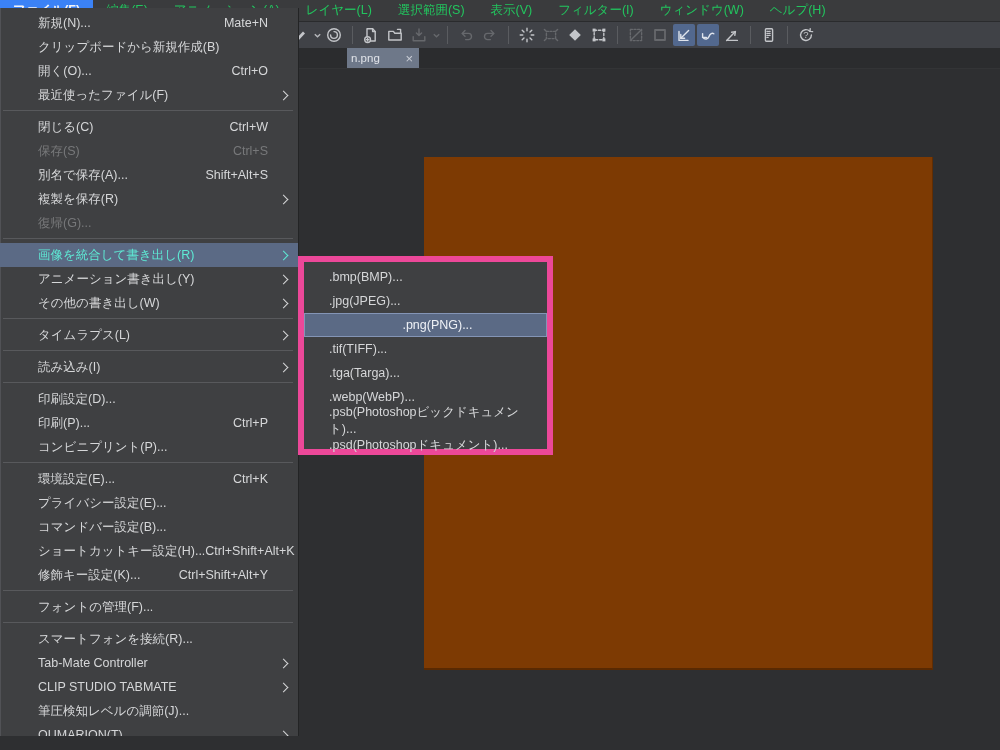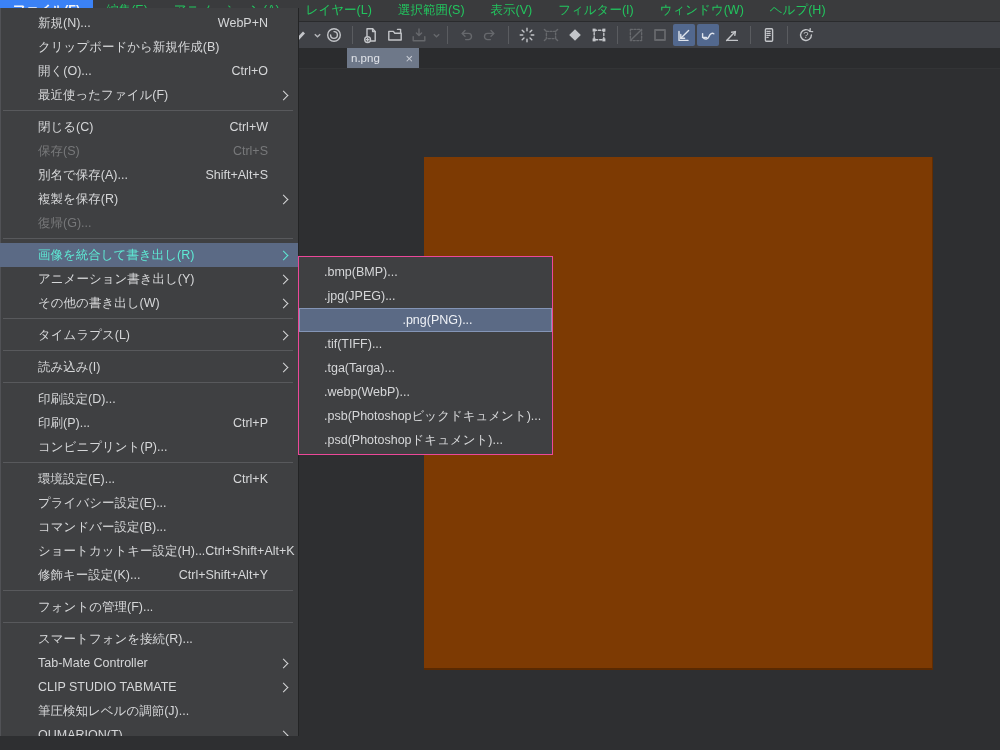--- a/index.html
+++ b/index.html
@@ -54,21 +54,21 @@
   .menu-item.dis{color:#77787a;}
   .menu-item.hl{background:#5b6a85;color:#5eead4;}
   .chev{width:6px;height:6px;border-right:1.6px solid currentColor;
         border-bottom:1.6px solid currentColor;transform:rotate(-45deg);display:block;}
   .menu-sep{height:8px;position:relative;}
   .menu-sep::after{content:"";position:absolute;left:3px;right:5px;top:3px;
                    border-top:1px solid #58595c;}
 
   
   .submenu{position:absolute;left:298px;top:256px;width:255px;height:199px;background:#3f4042;
-           border:1px solid #ec4899;box-sizing:border-box;padding-top:3px;z-index:60;}
+           border:6px solid #ec4899;box-sizing:border-box;padding-top:3px;z-index:60;}
   .sub-item{height:24px;display:flex;align-items:center;padding-left:24px;cursor:default;
             border:1px solid transparent;box-sizing:border-box;}
   .sub-item.hl{background:#5b6a85;border-color:#8495b6;color:#eef1f6;justify-content:center;}
 </style>
 </head>
 <body>
 
 <div id="app">
 
   <div class="menubar">
@@ -220,21 +220,21 @@
     </div>
   </div>
 
   <div class="canvas-area">
     <div class="doc-canvas"></div>
   </div>
 
   <div class="file-menu">
       <div class="menu-item">
         <span class="lbl">新規(N)...</span>
-        <span class="sc">WebP+N</span>
+        <span class="sc">Mate+N</span>
         <span class="az"></span>
       </div>
       <div class="menu-item">
         <span class="lbl">クリップボードから新規作成(B)</span>
         <span class="sc"></span>
         <span class="az"></span>
       </div>
       <div class="menu-item">
         <span class="lbl">開く(O)...</span>
         <span class="sc">Ctrl+O</span>

